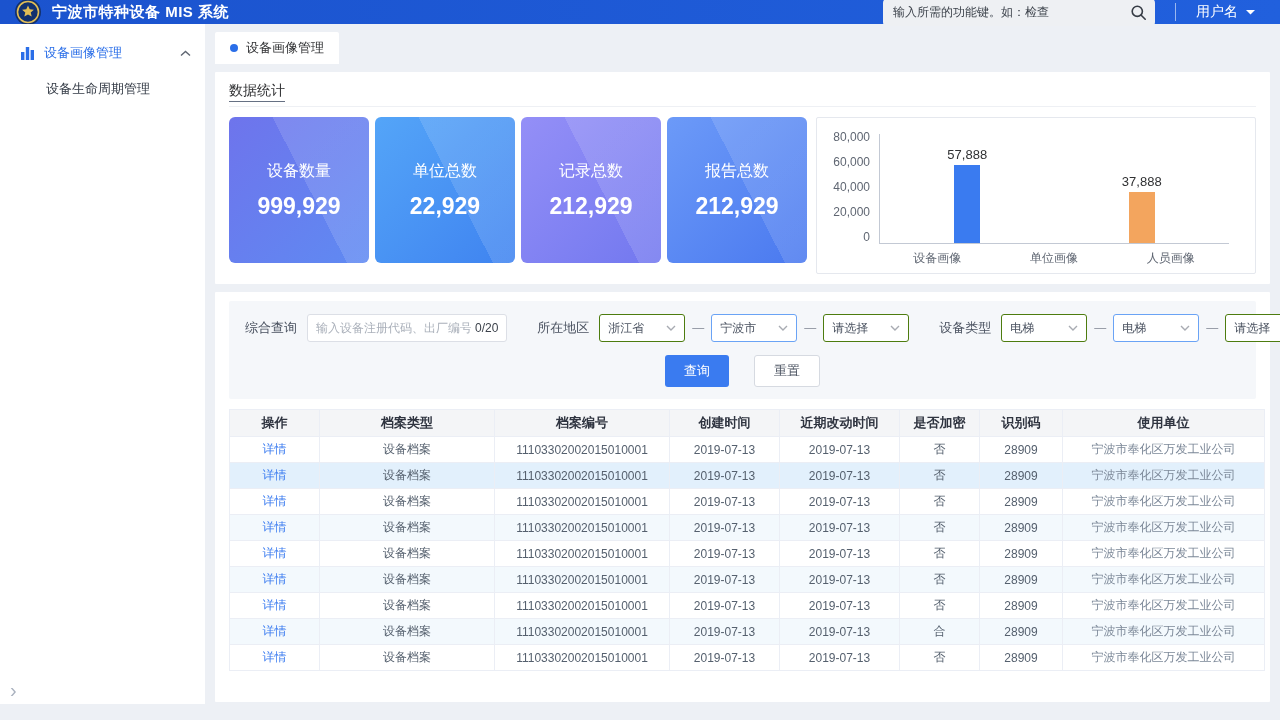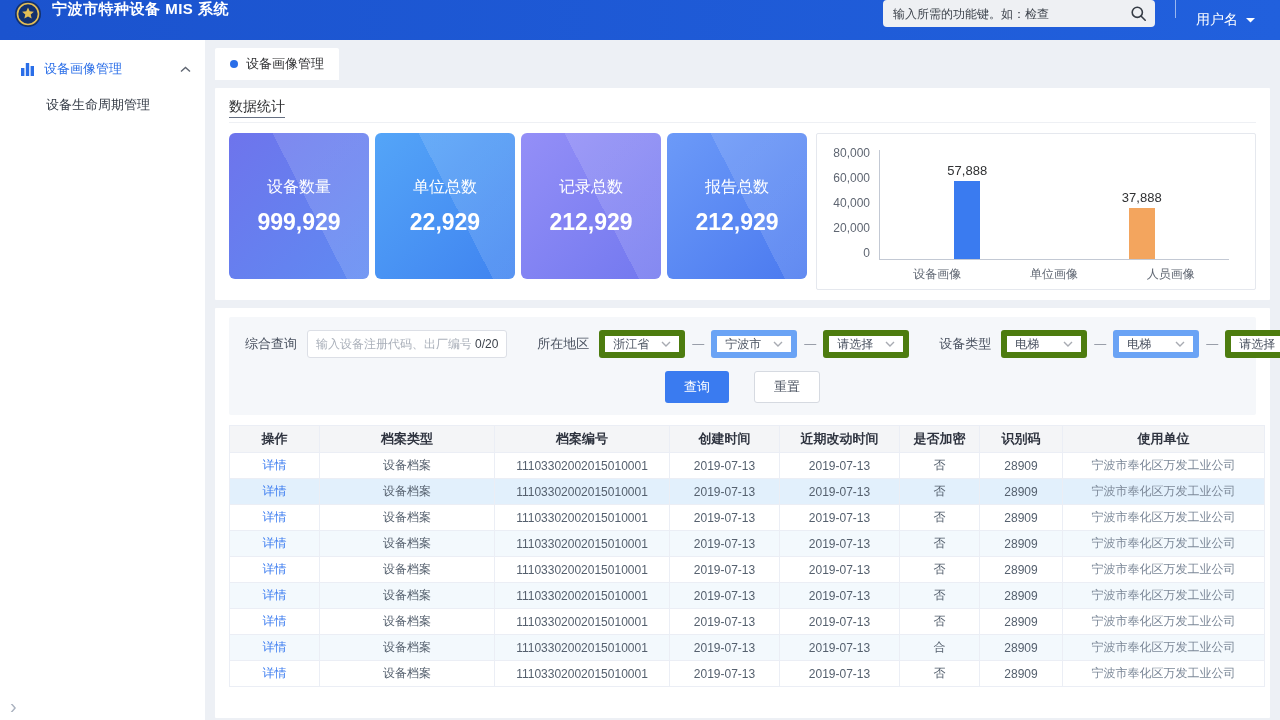--- a/index.html
+++ b/index.html
@@ -1,20 +1,20 @@
 <!DOCTYPE html>
 <html><head>
 <meta charset="utf-8">
 <style>
   * { box-sizing: border-box; margin: 0; padding: 0; }
   html,body { width:1280px; height:720px; overflow:hidden; }
   body { font-family:"Liberation Sans","DejaVu Sans",sans-serif; background:#edf0f5; color:#303133; }
 
   
-  .topbar { height:40px; background:linear-gradient(90deg,#1b53ce,#2160dd); display:flex; padding:0 18px 0 14px; }
+  .topbar { height:24px; background:linear-gradient(90deg,#1b53ce,#2160dd); display:flex; align-items:center; padding:0 18px 0 14px; }
   .logo { width:28px; height:28px; flex:none; display:flex; }
   .app-title { color:#fff; font-size:15px; font-weight:bold; margin-left:10px; letter-spacing:.5px; }
   .top-search { margin-left:auto; width:272px; height:27px; background:#eef0f3; border-radius:4px; display:flex; align-items:center; padding:0 8px 0 10px; }
   .top-search input { flex:1; border:none; outline:none; background:transparent; font-size:12px; color:#303133; font-family:inherit; }
   .top-search input::placeholder { color:#3c424b; }
   .search-ic { display:flex; cursor:pointer; }
   .top-divider { width:1px; height:18px; background:rgba(255,255,255,.55); margin:0 20px; }
   .user { display:flex; align-items:center; gap:7px; color:#fff; font-size:14px; cursor:pointer; padding-right:6px; }
 
   
@@ -62,21 +62,21 @@
   
   .filter { background:#f5f7fa; border-radius:2px; padding:13px 16px 12px 16px; }
   .frow { display:flex; align-items:center; }
   .flabel { font-size:13px; color:#4a5260; margin-right:10px; white-space:nowrap; }
   .flabel.gap { margin-left:30px; }
   .kw { width:250px; height:28px; background:#fff; border:1px solid #dcdfe6; border-radius:3px; display:flex; align-items:center; padding:0 8px; }
   .kw input { flex:1; min-width:0; border:none; outline:none; font-size:12px; color:#303133; font-family:inherit; }
   .kw input::placeholder { color:#aab0ba; }
   .count { font-size:12px; color:#3c424b; margin-left:4px; }
   .selgroup { display:flex; align-items:center; }
-  .select { width:86px; height:28px; background:#fff; border:6px solid #4d7c0f; border-radius:3px; display:flex; align-items:center; justify-content:space-between; padding:8px 8px; font-size:12px; color:#4a5260; cursor:pointer; }
+  .select { width:86px; height:28px; background:#fff; border:1px solid #4d7c0f; border-radius:3px; display:flex; align-items:center; justify-content:space-between; padding:8px 8px; font-size:12px; color:#4a5260; cursor:pointer; }
   .select.sel-focus { border-color:#6aa3f5; }
   .sel-arrow { display:flex; }
   .sep { color:#8d939e; margin:0 7px; font-size:12px; }
   .btnrow { display:flex; justify-content:center; gap:25px; margin-top:13px; }
   .btn-primary { background:#3a7bf0; color:#fff; border:none; border-radius:3px; padding:6px 19px; font-size:13px; cursor:pointer; font-family:inherit; }
   .btn-plain { background:#fff; color:#4a5260; border:1px solid #d6dae1; border-radius:3px; padding:6px 19px; font-size:13px; cursor:pointer; font-family:inherit; }
 
   
   .tbl { width:100%; border-collapse:collapse; table-layout:fixed; margin-top:10px; font-size:12px; }
   .tbl th { background:#f4f5f7; color:#2f3440; font-weight:bold; height:27px; border:1px solid #ebeef5; text-align:center; font-size:13px; }

